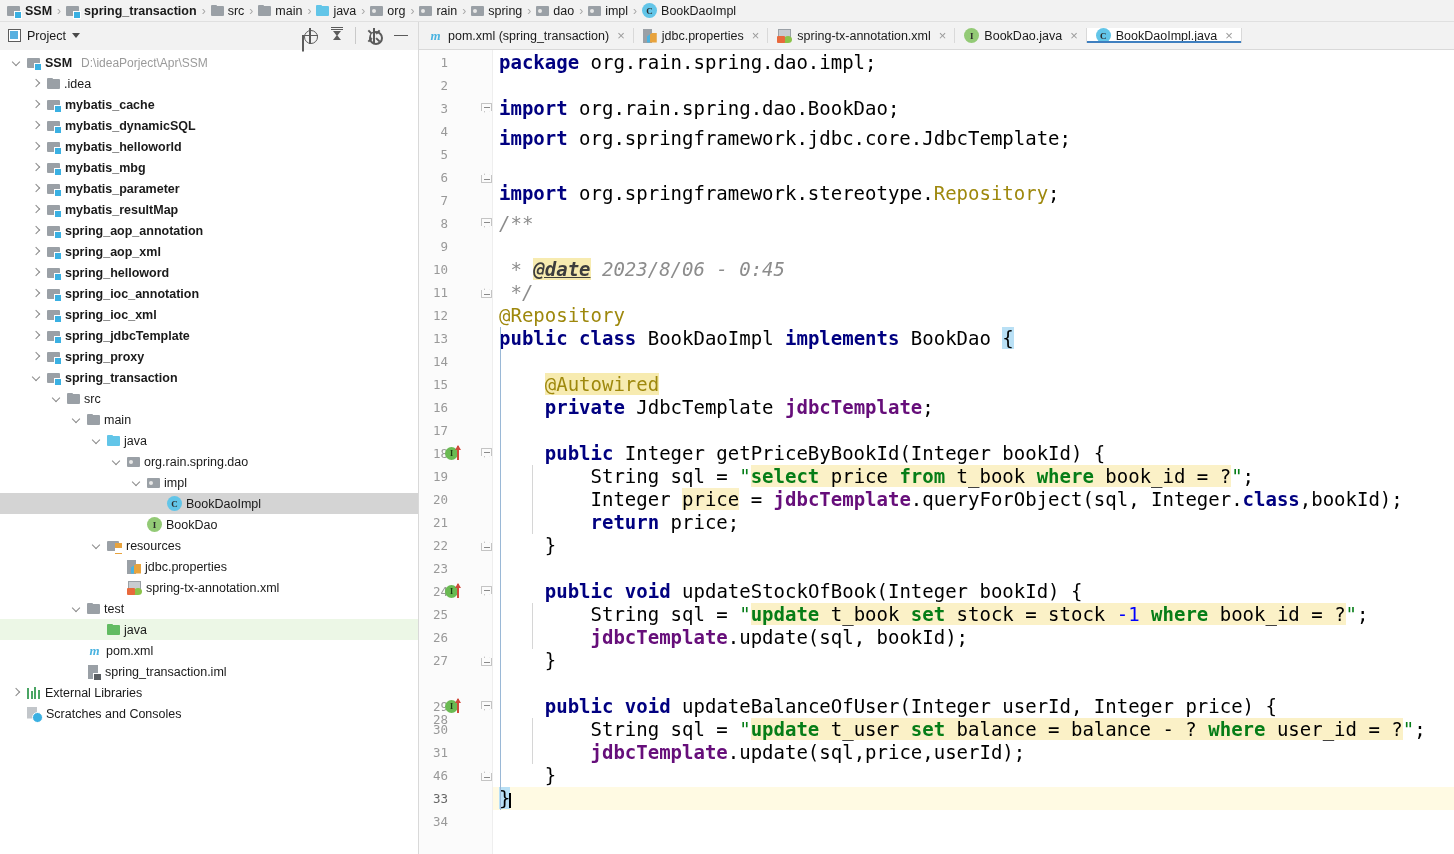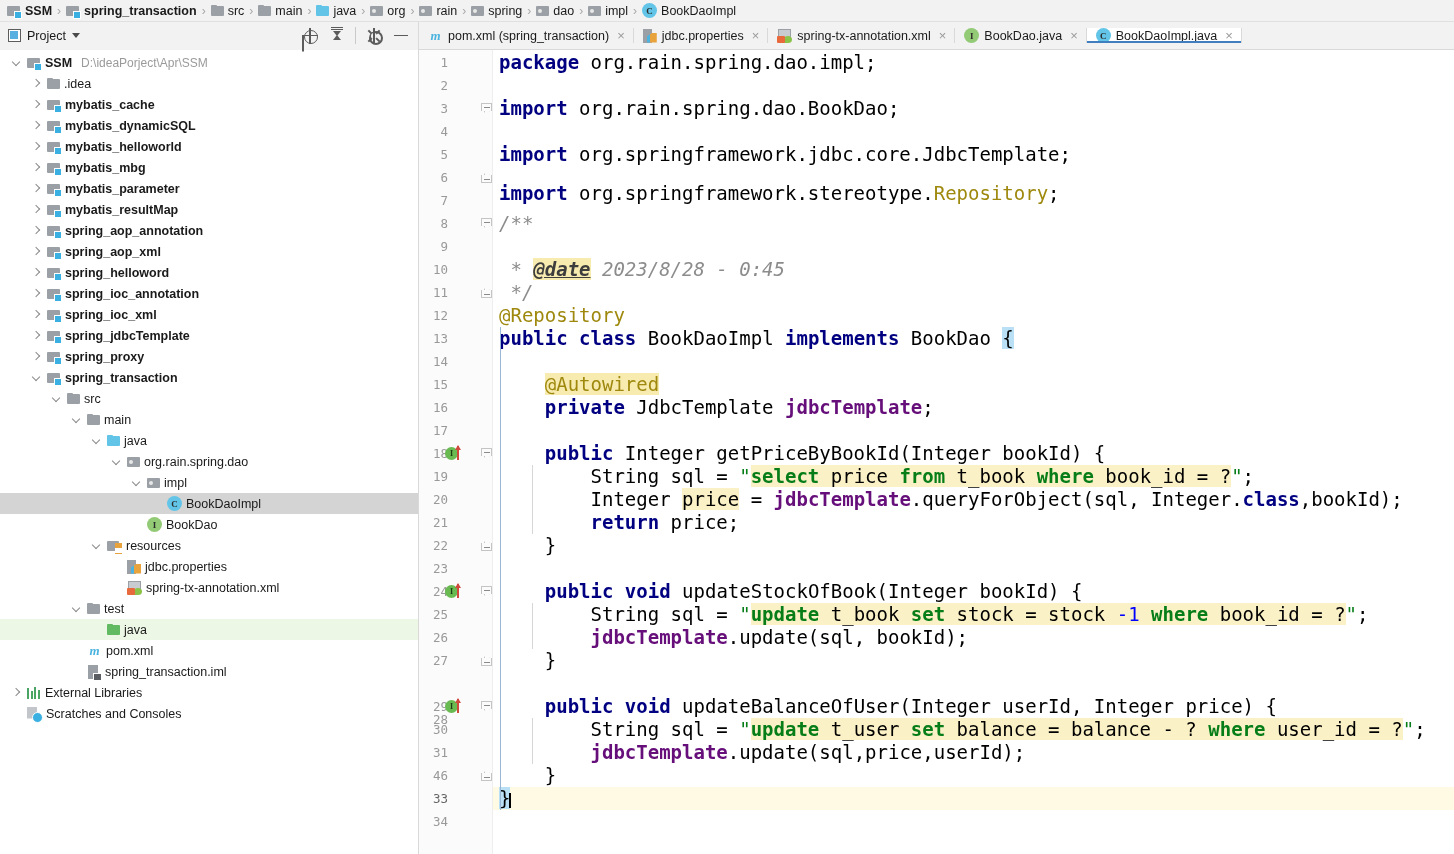--- a/index.html
+++ b/index.html
@@ -784,25 +784,25 @@
           <div class="fold end" style="top: 714px;">
             <span class="box"></span>
             <span class="minus"></span>
             <span class="tip"></span>
           </div>
         </div>
       <div class="code-area" id="codeArea">
           <div class="code-line" style="top: 1px;"><span class="kw">package</span> org.rain.spring.dao.impl;</div>
           <div class="code-line" style="top: 24px;"></div>
           <div class="code-line" style="top: 47px;"><span class="kw">import</span> org.rain.spring.dao.BookDao;</div>
-          <div class="code-line" style="top: 93px;"><span class="kw">import</span> org.springframework.jdbc.core.JdbcTemplate;</div>
+          <div class="code-line" style="top: 77px;"><span class="kw">import</span> org.springframework.jdbc.core.JdbcTemplate;</div>
           <div class="code-line" style="top: 132px;"><span class="kw">import</span> org.springframework.stereotype.<span class="anno">Repository</span>;</div>
           <div class="code-line" style="top: 139px;"></div>
           <div class="code-line" style="top: 162px;"><span class="cmt">/**</span></div>
-          <div class="code-line" style="top: 208px;"><span class="cmt"> * </span><span class="doc-tag tag-hl">@date</span><span class="cmt"> 2023/8/28 - 0:45</span></div>
+          <div class="code-line" style="top: 208px;"><span class="cmt"> * </span><span class="doc-tag tag-hl">@date</span><span class="cmt"> 2023/8/06 - 0:45</span></div>
           <div class="code-line" style="top: 231px;"><span class="cmt"> */</span></div>
           <div class="code-line" style="top: 254px;"><span class="anno">@Repository</span></div>
           <div class="code-line" style="top: 277px;"><span class="kw">public</span> <span class="kw">class</span> BookDaoImpl <span class="kw">implements</span> BookDao <span class="brace-sel">{</span></div>
           <div class="code-line" style="top: 300px;"></div>
           <div class="code-line" style="top: 323px;">    <span class="tag-hl"><span class="anno">@Autowired</span></span></div>
           <div class="code-line" style="top: 346px;">    <span class="kw">private</span> JdbcTemplate <span class="fld">jdbcTemplate</span>;</div>
           <div class="code-line" style="top: 369px;"></div>
           <div class="code-line" style="top: 392px;">    <span class="kw">public</span> Integer getPriceByBookId(Integer bookId) {</div>
           <div class="code-line" style="top: 415px;">        String sql = <span class="str">"</span><span class="sql-hl"><span class="str"><b>select</b></span> price <span class="str"><b>from</b></span> t_book <span class="str"><b>where</b></span> book_id = ?</span><span class="str">"</span>;</div>
           <div class="code-line" style="top: 438px;">        Integer <span class="ident-hl">price</span> = <span class="fld">jdbcTemplate</span>.queryForObject(sql, Integer.<span class="kw">class</span>,bookId);</div>

